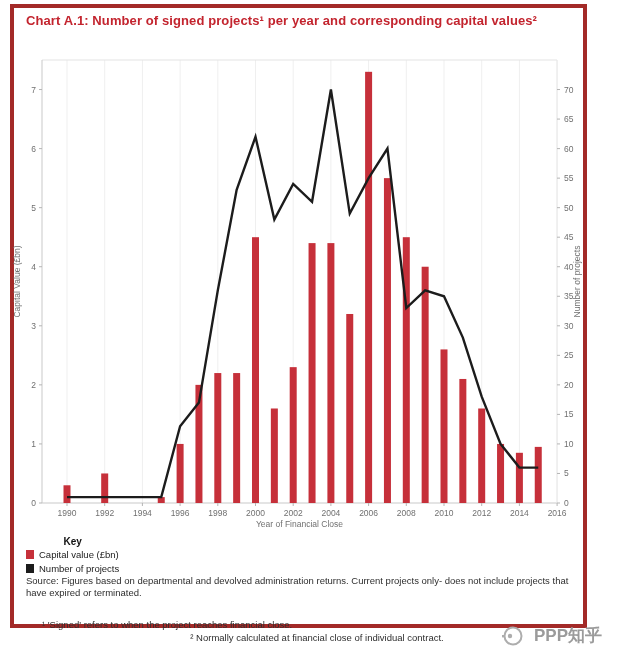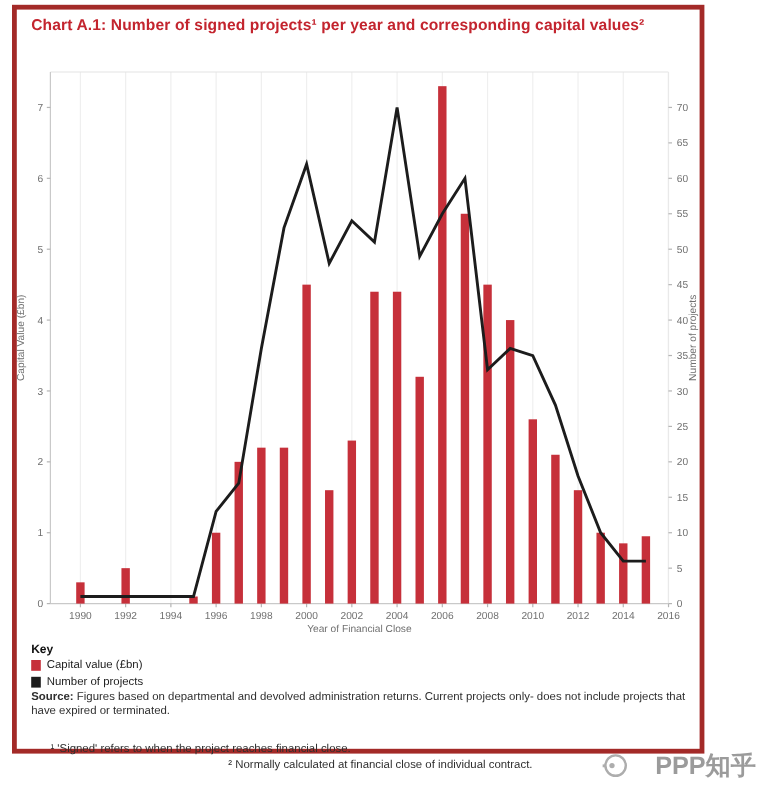--- a/index.html
+++ b/index.html
@@ -3,32 +3,32 @@
 <meta charset="utf-8">
 <style>
   html,body{margin:0;padding:0;background:#ffffff;}
   #page{position:relative;width:640px;height:660px;background:#ffffff;overflow:hidden;
         font-family:"Liberation Sans",sans-serif;}
   #frame{position:absolute;left:10px;top:4px;width:577px;height:624px;
          border:4px solid #A32A28;box-sizing:border-box;}
   #title{position:absolute;left:26px;top:13px;width:545px;
          font-size:13px;font-weight:bold;color:#C3242E;letter-spacing:.1px;}
   #chart-svg{position:absolute;left:0;top:0;}
-  #key{position:absolute;left:26px;top:536px;font-size:9.5px;color:#222;}
+  #key{position:absolute;left:26px;top:536px;font-size:9.5px;color:#222;text-align:center;}
   #key .key-title{font-weight:bold;font-size:10px;margin-bottom:2px;color:#111;}
   .key-item{display:flex;align-items:center;gap:5px;margin-bottom:3px;}
   .swatch{display:inline-block;width:8px;height:9px;}
   #source{position:absolute;left:26px;top:575px;width:550px;font-size:9.5px;
           line-height:1.3;color:#2e2e2e;margin:0;}
-  #source b{font-weight:bold;}
+  #source b{font-weight:normal;}
   .footnote{position:absolute;left:26px;width:550px;font-size:9.5px;color:#2e2e2e;margin:16px;}
   #footnote-1{top:603px;}
   #footnote-2{top:616px;text-align:center;}
   #watermark{position:absolute;left:502px;top:624px;display:flex;align-items:center;
-             gap:22px;color:#9B9B9B;font-size:21px;font-weight:bold;background:transparent;}
+             gap:10px;color:#9B9B9B;font-size:17px;font-weight:bold;background:transparent;}
   #watermark svg{display:block;}
 </style>
 </head>
 <body>
 
 <div id="page">
 
   <div id="frame" style="border-color: rgb(163, 42, 40);"></div>
 
   <div id="title" style="color: rgb(195, 36, 46);">Chart A.1: Number of signed projects¹ per year and corresponding capital values²</div>

